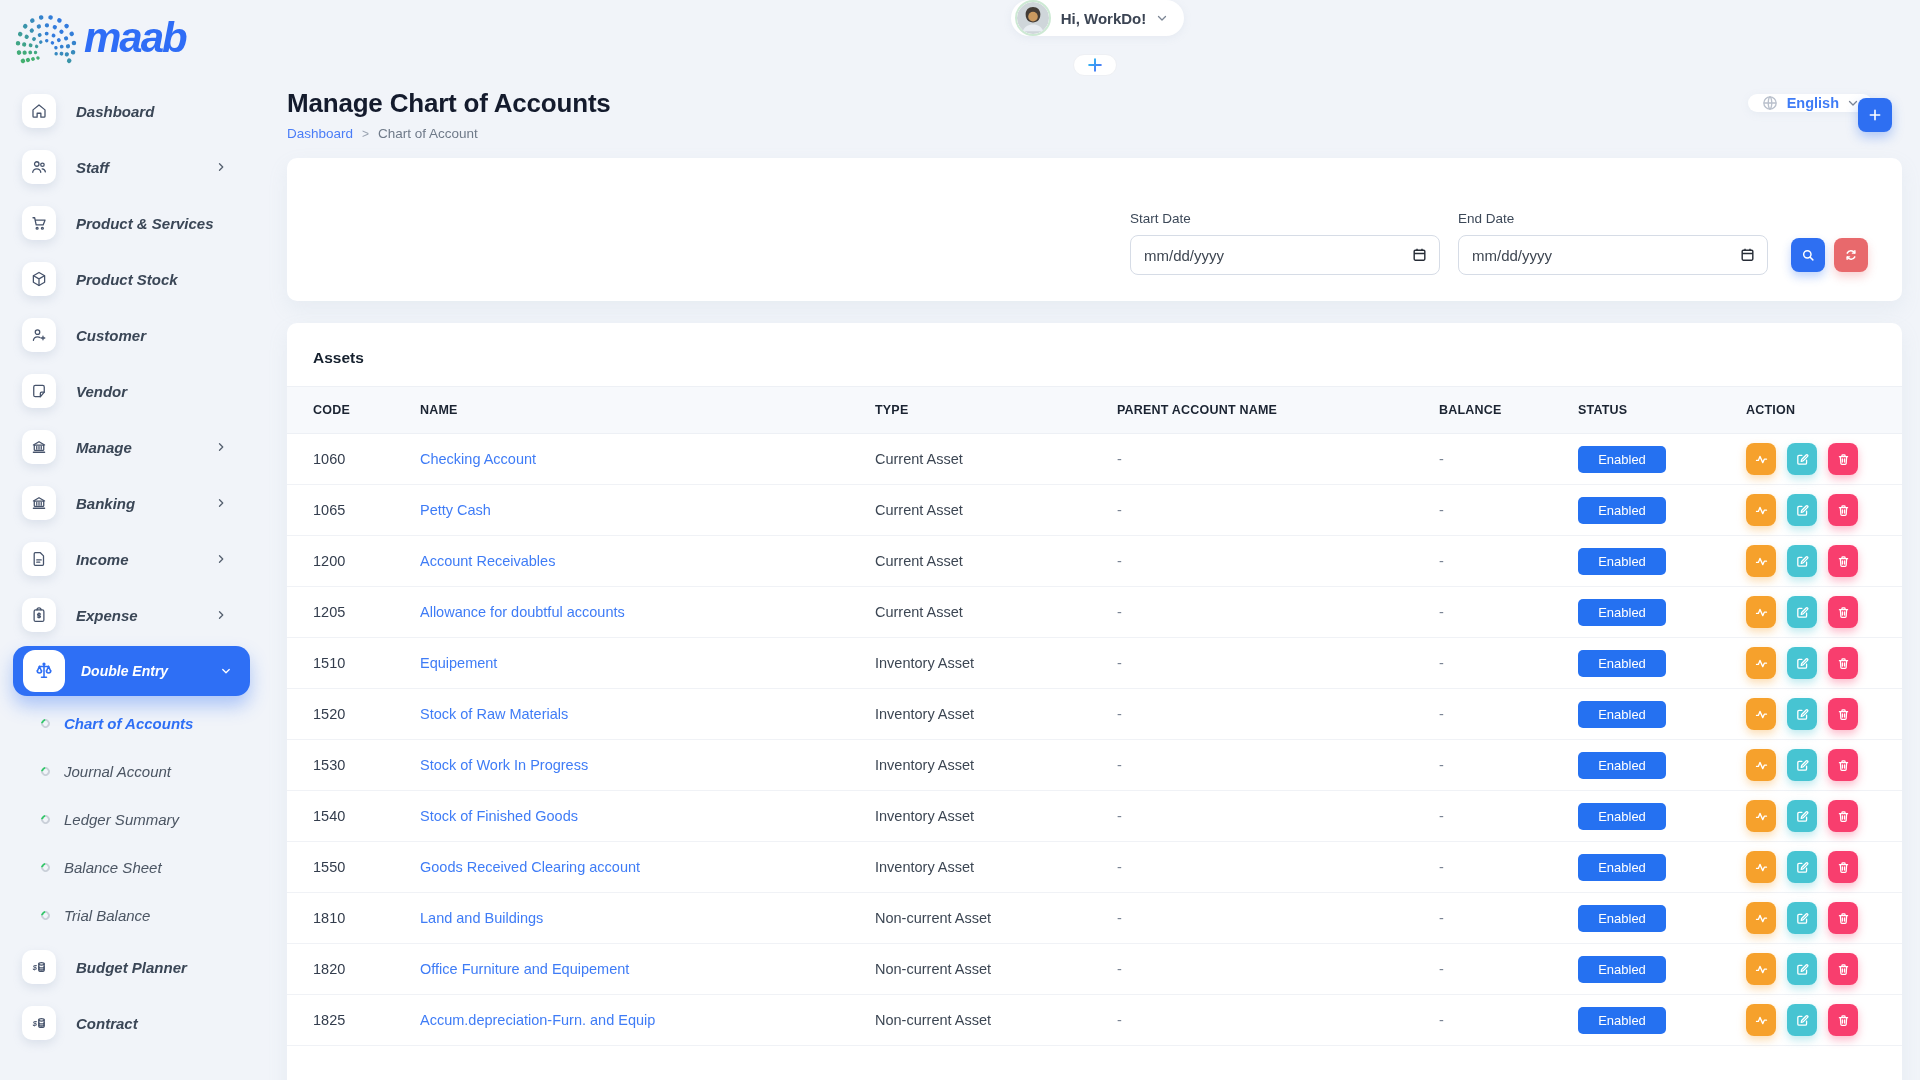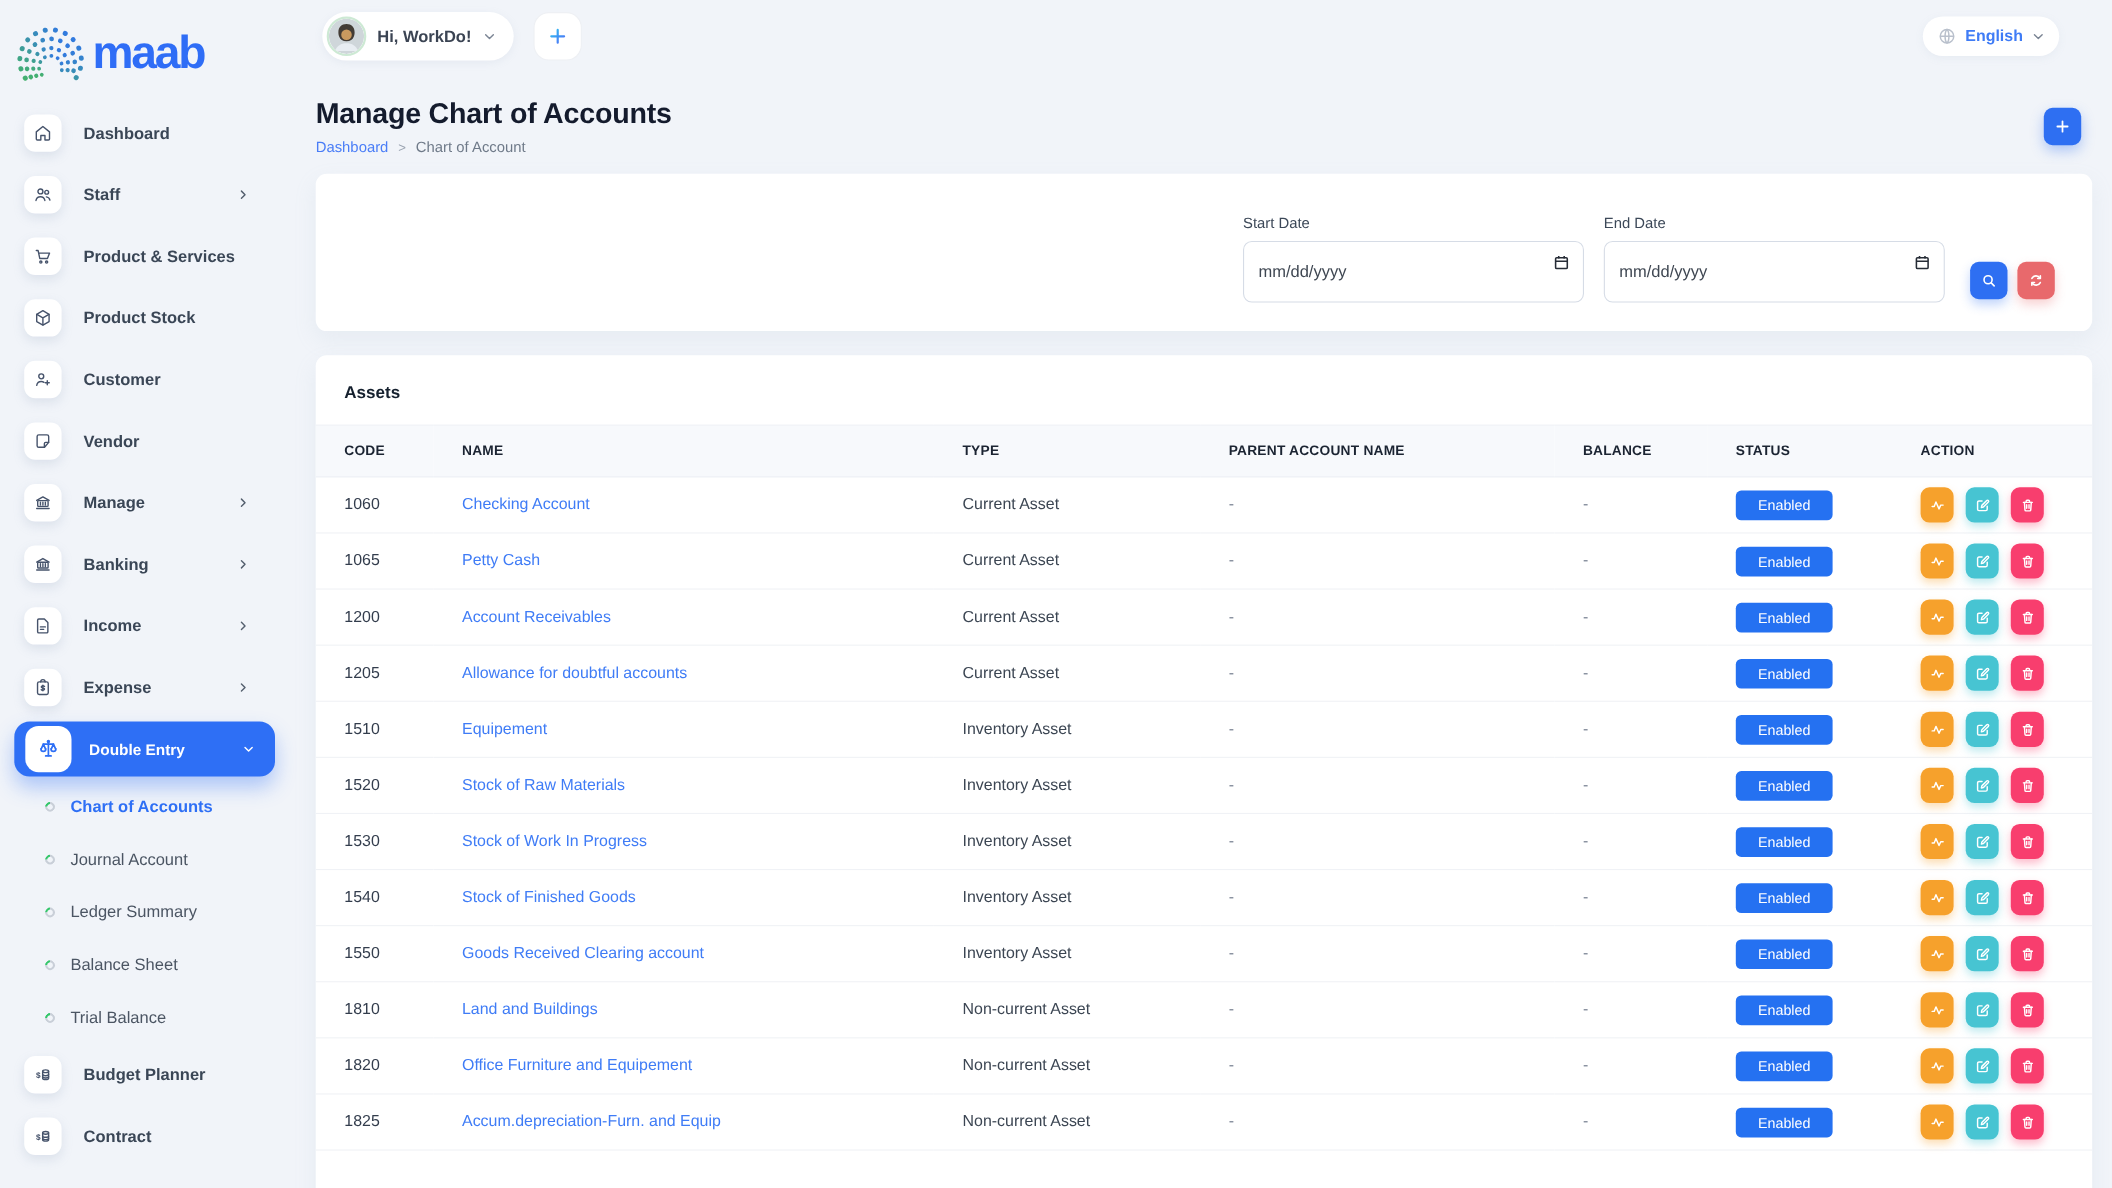--- a/index.html
+++ b/index.html
@@ -1,21 +1,21 @@
 <!DOCTYPE html>
 <html><head>
 <meta charset="utf-8">
 <style>
   * { margin:0; padding:0; box-sizing:border-box; }
   html,body { width:1920px; height:1080px; overflow:hidden; }
   body { font-family:"Liberation Sans", sans-serif; background:#f1f4f9; color:#1f2937; }
   .app { display:flex; width:1920px; height:1080px; }
 
   
-  .sidebar { width:270px; flex:0 0 270px; padding-top:10px; }
+  .sidebar { width:270px; flex:0 0 270px; padding-top:0;font-style:italic; }
   .logo { display:flex; align-items:center; gap:6px; padding-left:14px; height:76px; }
   .logo-text { font-size:42px; font-weight:700; color:#2f6df6; letter-spacing:-2px; line-height:1; }
   .nav { margin-top:7px; }
   .nav-item { height:56px; display:flex; align-items:center; padding:0 43px 0 22px; cursor:pointer; }
   .chip { width:34px; height:34px; border-radius:10px; background:#fff; display:flex; align-items:center; justify-content:center;
           color:#46536b; box-shadow:0 4px 10px rgba(140,158,185,.22); flex:0 0 auto; }
   .chip svg { width:18px; height:18px; }
   .nav-label { margin-left:20px; font-size:15px; font-weight:600; color:#3a4656; }
   .chev { margin-left:auto; color:#55606f; display:flex; }
   .chev svg { width:12px; height:12px; }
@@ -24,21 +24,21 @@
   .nav-item.active .chip { width:42px; height:42px; border-radius:12px; color:#2e6ff5; box-shadow:none; }
   .nav-item.active .chip svg { width:22px; height:22px; }
   .nav-item.active .nav-label { color:#fff; font-weight:700; margin-left:16px; font-size:14px; }
   .nav-item.active .chev { color:#fff; }
   .nav-sub { height:48px; display:flex; align-items:center; padding-left:41px; gap:14px; font-size:15px; color:#4b5563; cursor:pointer; }
   .dot { width:9px; height:9px; border-radius:50%; border:2px solid #c9cfd8; border-top-color:#35c66b; transform:rotate(-45deg); flex:0 0 auto; }
   .nav-sub.active { color:#2e6ff5; font-weight:700; }
 
   
   .main { flex:1; padding:0 18px 0 17px; }
-  .topbar { height:66px; display:flex; align-items:center; gap:18px; }
+  .topbar { height:66px; display:flex; align-items:center; gap:18px;flex-direction:column; }
   .user-pill { height:44px; border-radius:22px; background:#fff; display:flex; align-items:center; gap:10px;
                padding:0 16px 0 4px; margin-left:6px; box-shadow:0 2px 8px rgba(150,165,190,.12); cursor:pointer; }
   .avatar { width:36px; height:36px; border-radius:50%; overflow:hidden; border:2px solid #cde9d4; flex:0 0 auto; }
   .user-pill .name { font-size:15px; color:#3b4453; font-weight:600; }
   .user-pill .chev, .lang-pill .chev { color:#7b8594; }
   .add-sq { width:44px; height:44px; border-radius:14px; background:#fff; border:1px solid #eef0f4; display:flex;
             align-items:center; justify-content:center; cursor:pointer; }
   .lang-pill { margin-left:auto; margin-right:30px; height:36px; border-radius:18px; background:#fff; display:flex;
                align-items:center; gap:8px; padding:0 13px; box-shadow:0 2px 8px rgba(150,165,190,.10); cursor:pointer; }
   .lang-pill .globe { color:#b9c0cc; display:flex; }
@@ -52,21 +52,21 @@
   .crumbs .cur { color:#6f7a89; }
   .head-add { width:34px; height:34px; border-radius:8px; border:none; background:#2e6ff2; color:#fff; display:flex;
               align-items:center; justify-content:center; margin-right:10px; cursor:pointer; box-shadow:0 5px 12px rgba(46,111,242,.35); }
 
   .card { background:#fff; border-radius:10px; box-shadow:0 8px 20px rgba(160,178,200,.12); }
   .filter-card { margin-top:17px; height:143px; display:flex; align-items:flex-end; justify-content:flex-end;
                  padding:0 34px 26px 0; gap:18px; }
   .fgroup { display:flex; flex-direction:column; }
   .fgroup label { font-size:13.5px; color:#3c4858; margin-bottom:9px; }
   .input-wrap { position:relative; }
-  .input-wrap input { width:310px; height:56px; border:1px solid #d6dce6; border-radius:8px; padding:0 32px 0 13px;
+  .input-wrap input { width:310px; height:40px; border:1px solid #d6dce6; border-radius:8px; padding:0 32px 0 13px;
                       font-size:15px; color:#3f4752; font-family:"Liberation Sans",sans-serif; outline:none; background:#fff; }
   .input-wrap input::placeholder { color:#3f4752; }
   .cal { position:absolute; right:12px; top:11px; color:#262c36; pointer-events:none; }
   .fbtns { display:flex; gap:9px; margin-left:5px; margin-bottom:3px; }
   .sq-btn { width:34px; height:34px; border-radius:8px; border:none; color:#fff; display:flex; align-items:center;
             justify-content:center; cursor:pointer; }
   .sq-btn.search { background:#2e6ff2; box-shadow:0 5px 10px rgba(46,111,242,.3); }
   .sq-btn.reset  { background:#e8696c; box-shadow:0 5px 10px rgba(232,105,108,.3); }
 
   .table-card { margin-top:22px; height:900px; overflow:hidden; }

